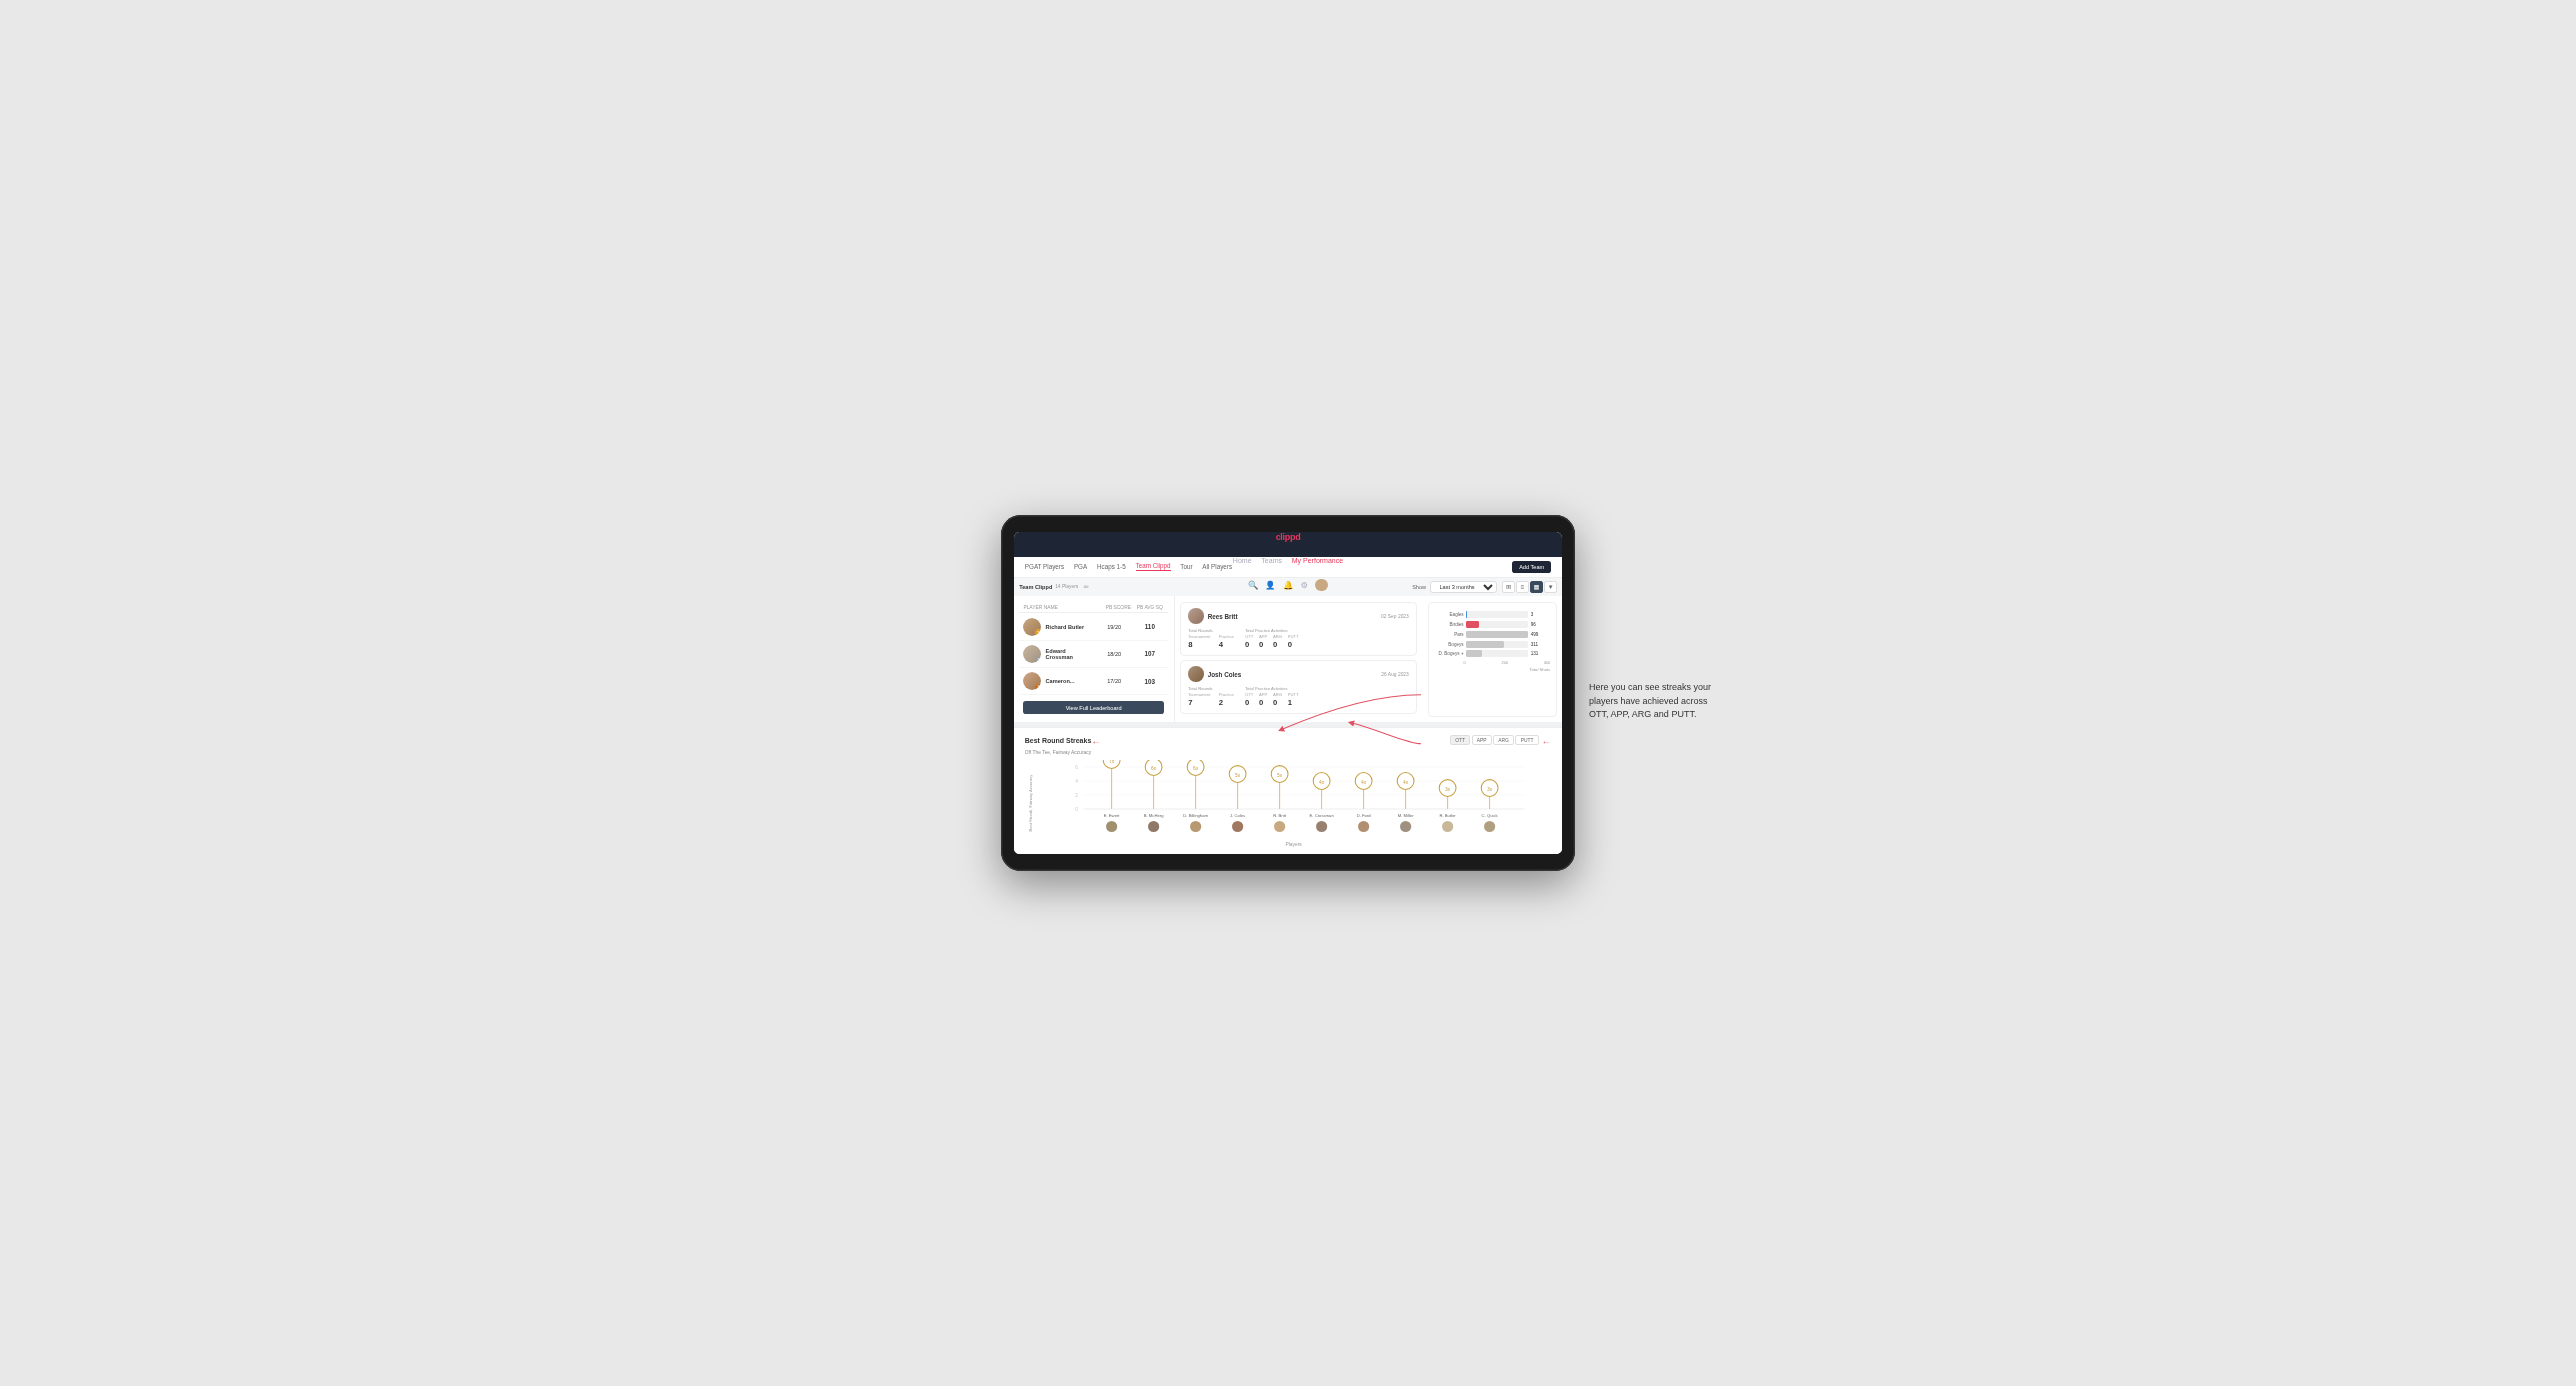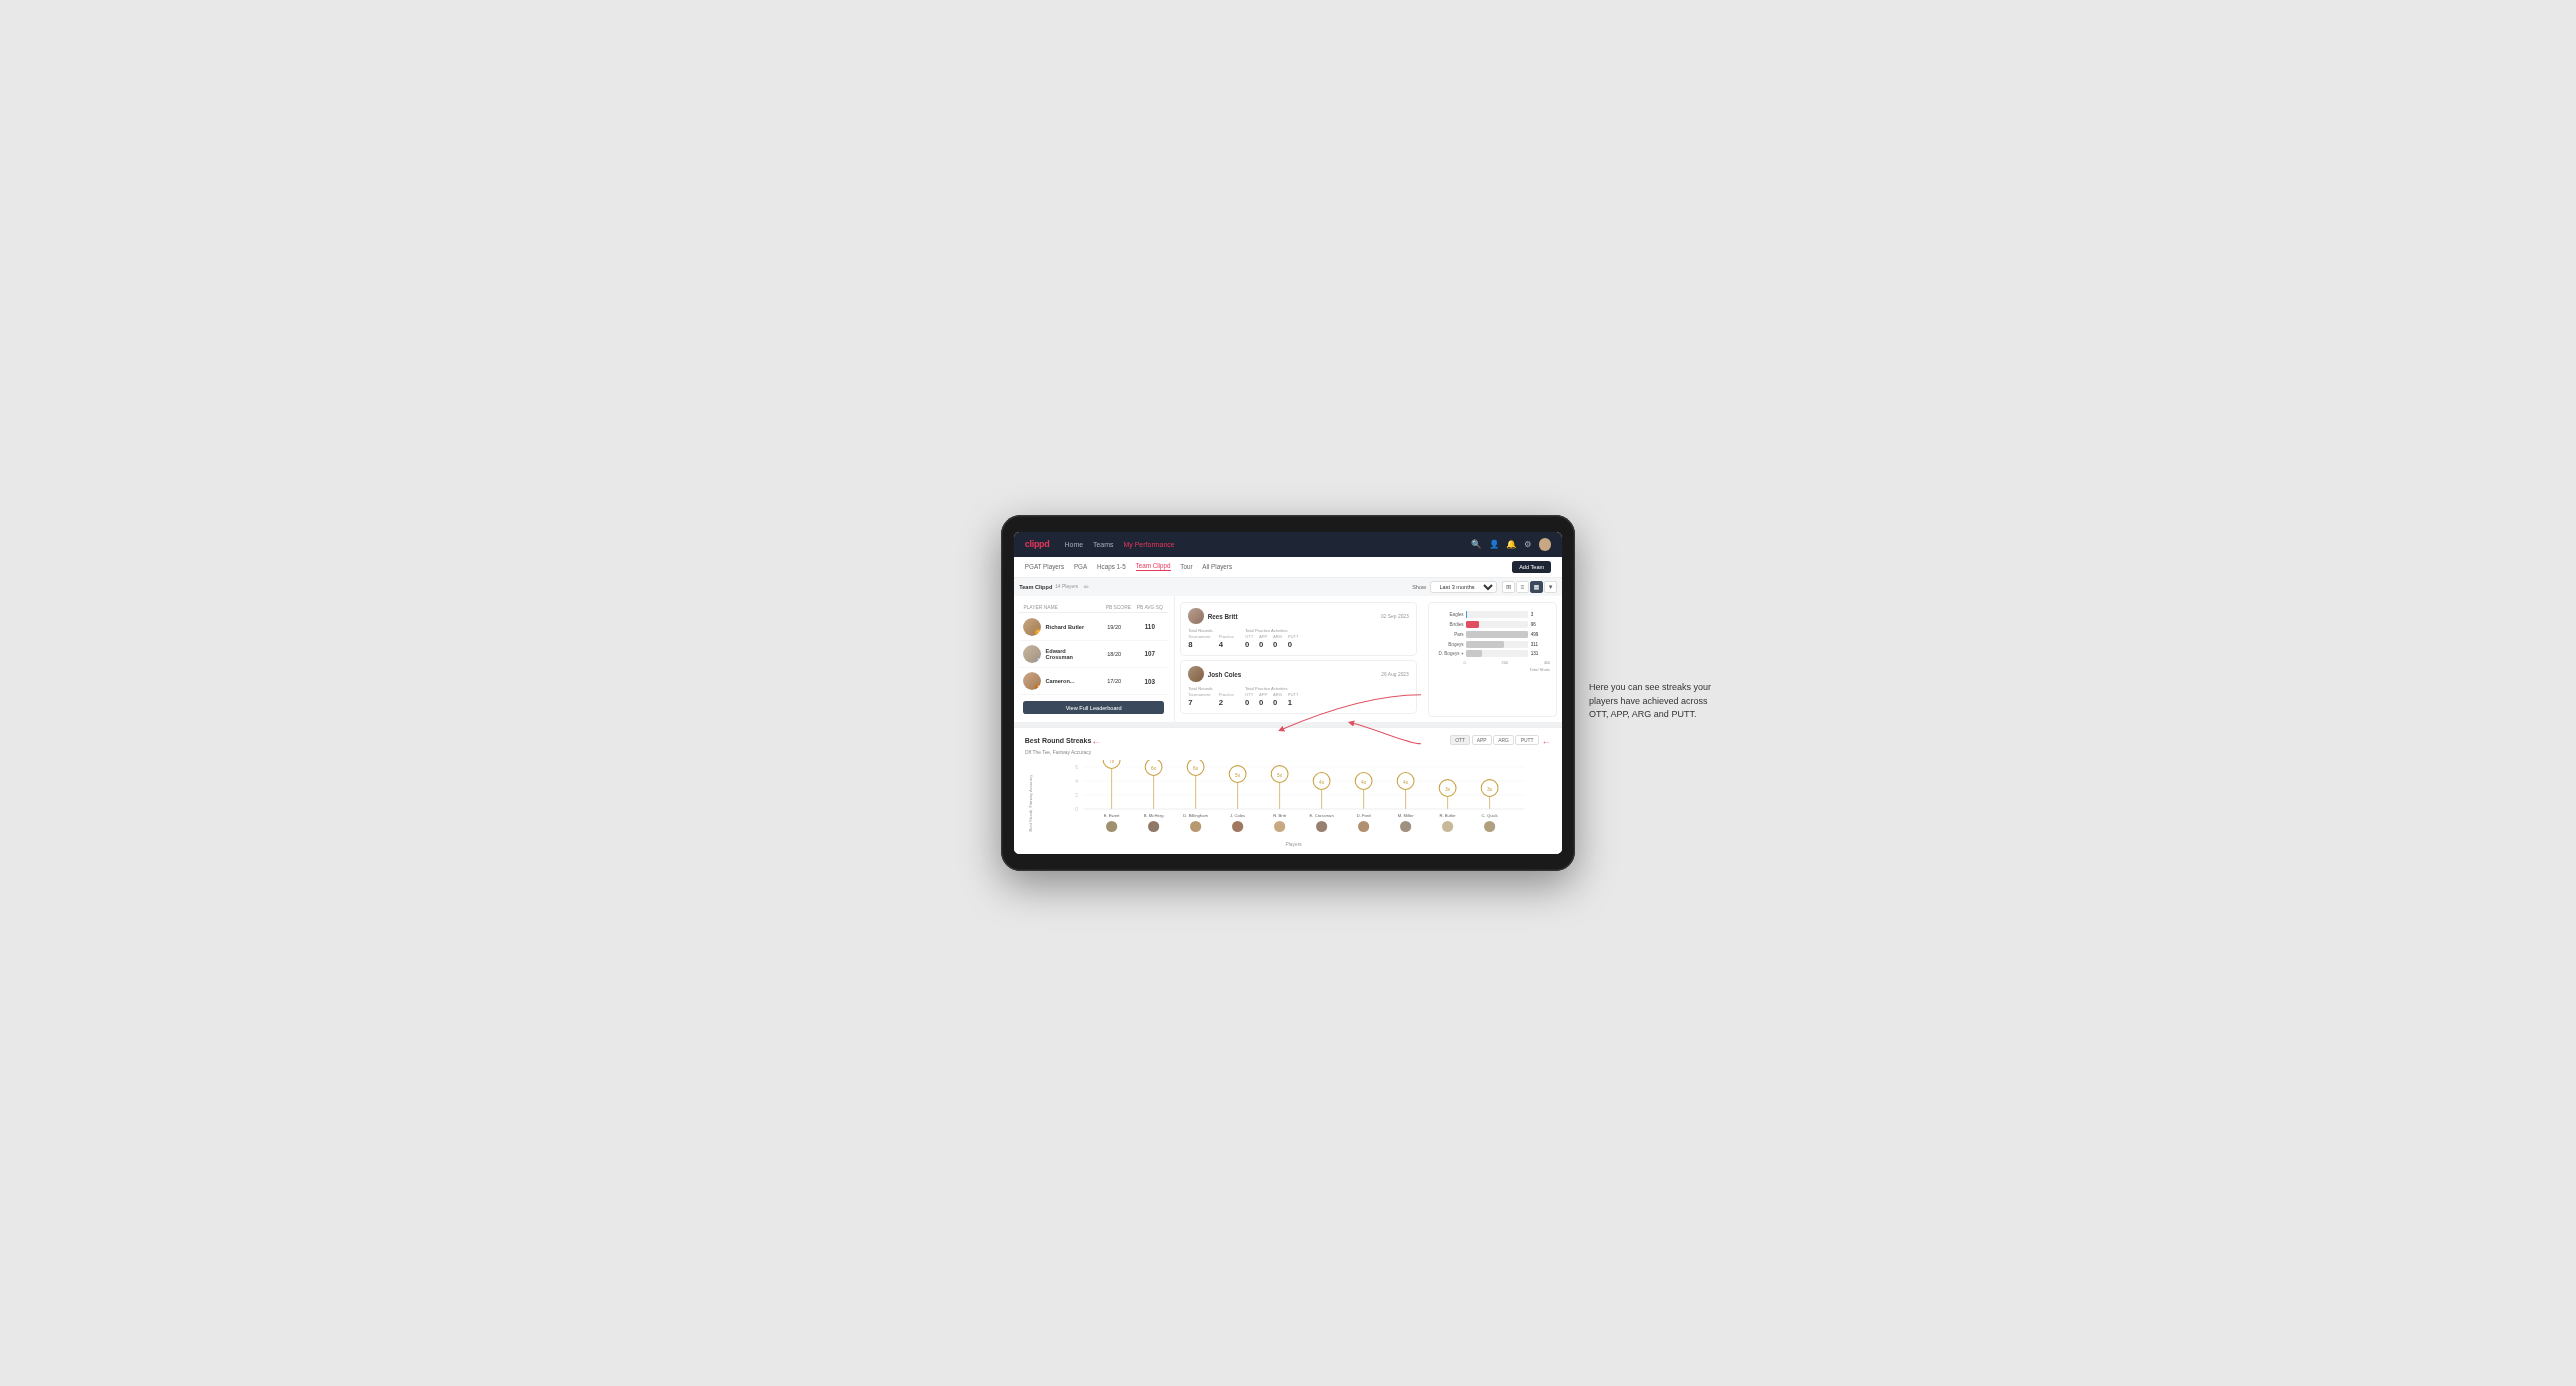--- a/index.html
+++ b/index.html
@@ -25,20 +25,21 @@
       overflow: hidden;
     }
     
     .nav-bar {
       background: #1e2535;
       display: flex;
       align-items: center;
       padding: 0 11.2px;
       height: 25px;
       gap: 15px;
+      flex-direction: column;
     }
     .nav-logo {
       color: #e8375a;
       font-weight: 700;
       font-size: 9px;
       letter-spacing: -0.3px;
     }
     .nav-links {
       display: flex;
       gap: 9.8px;

